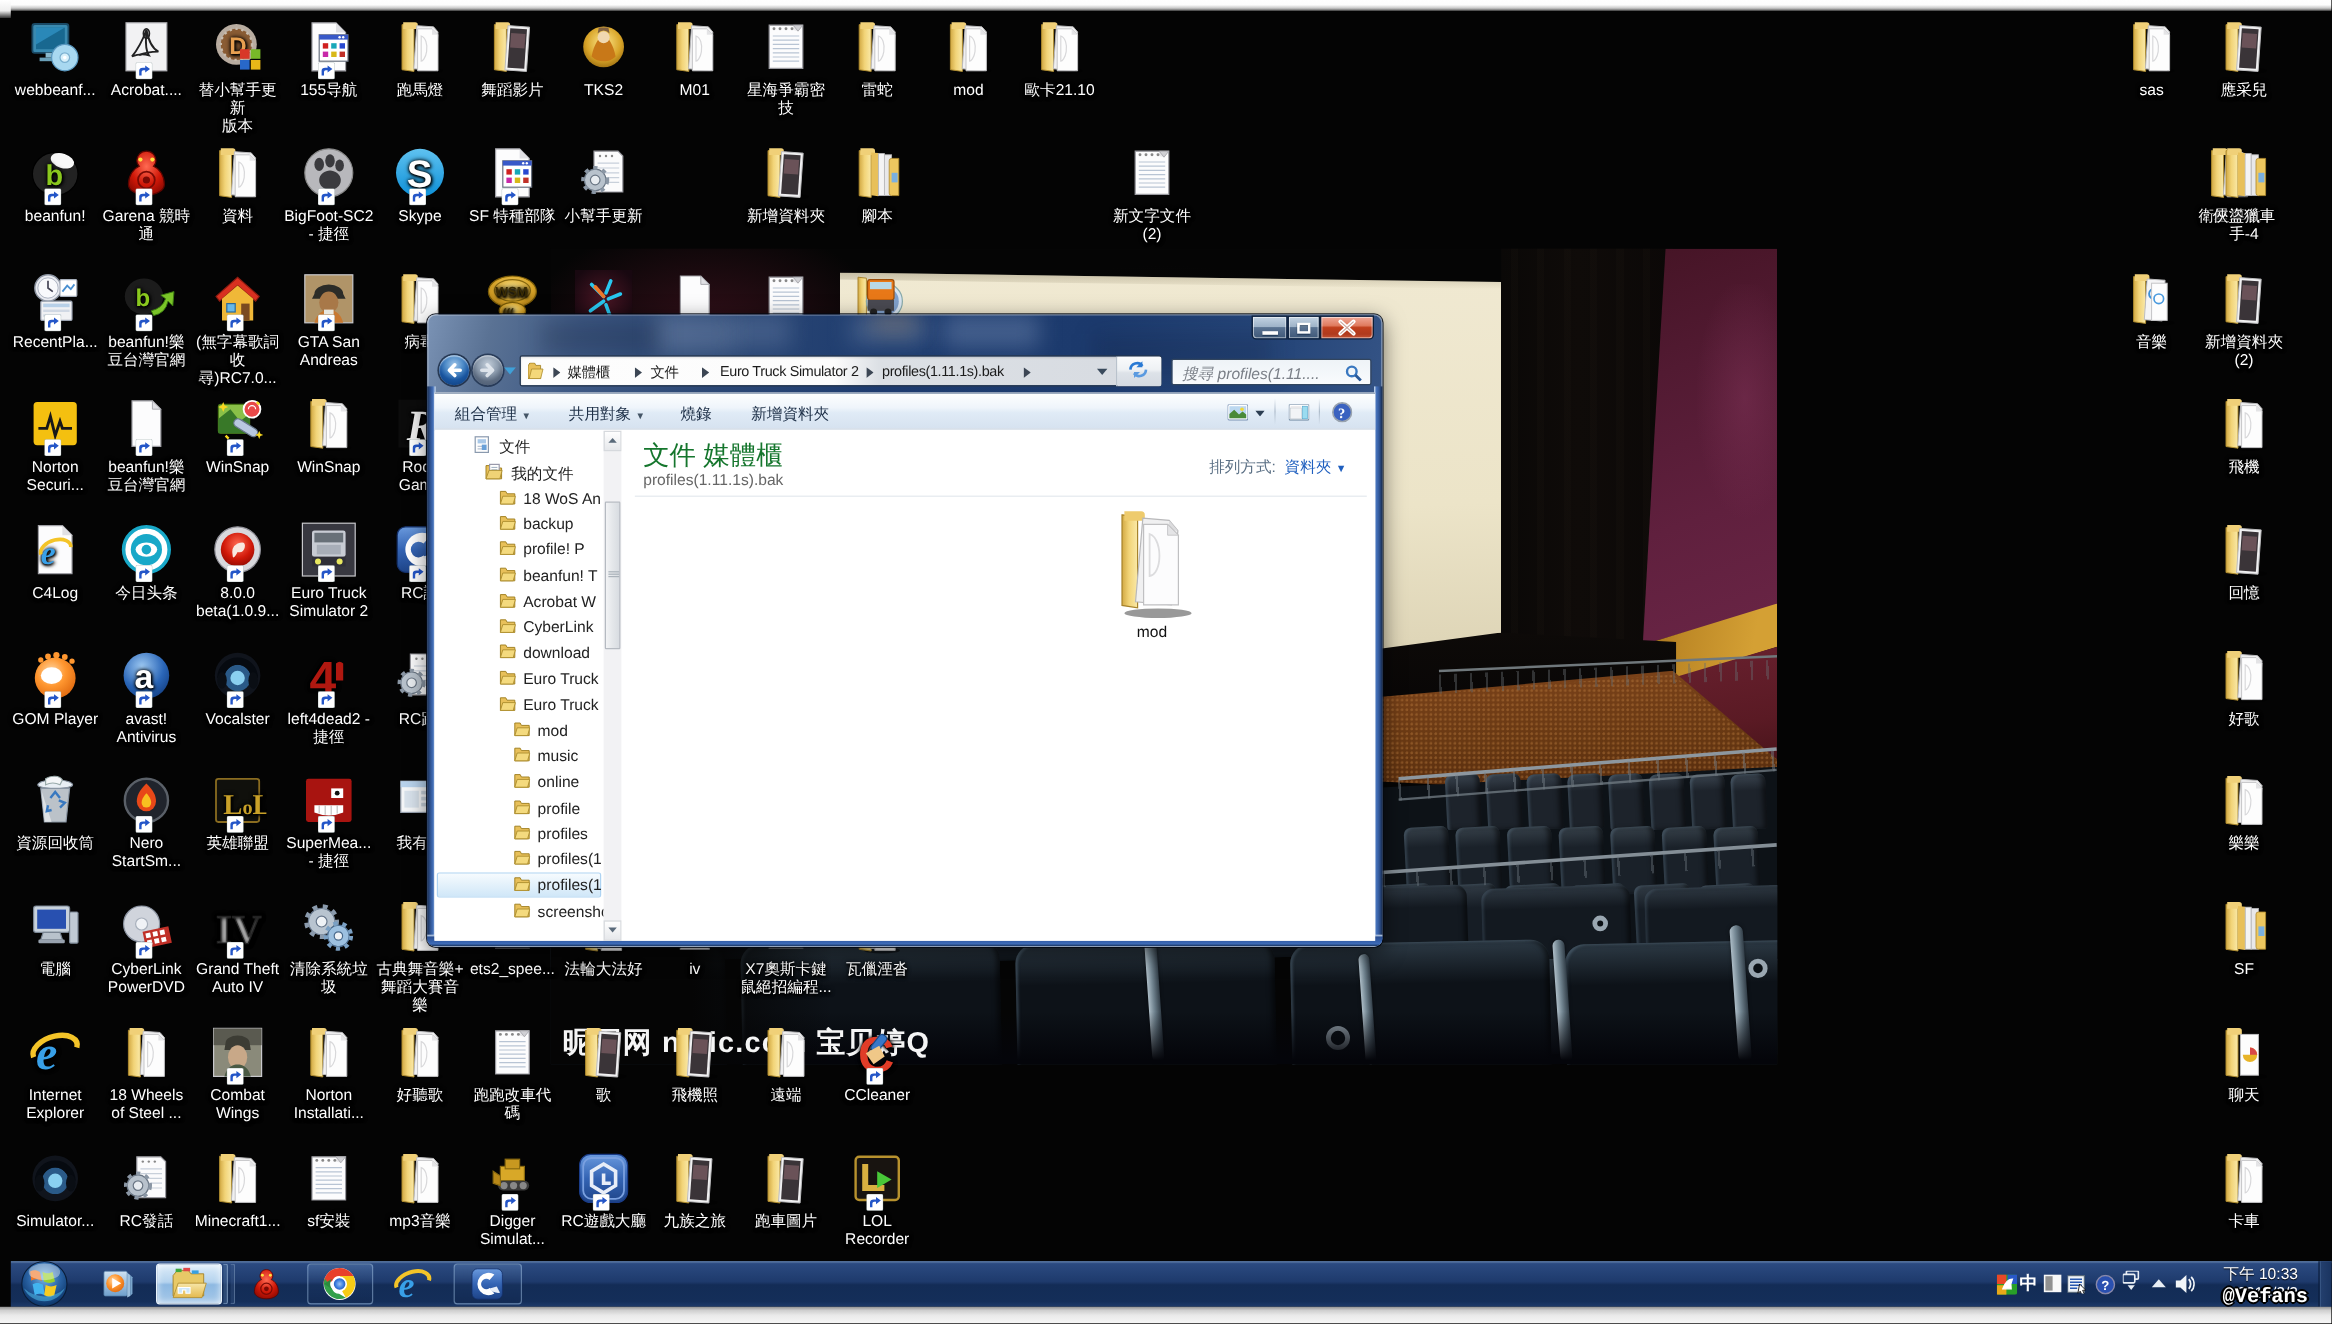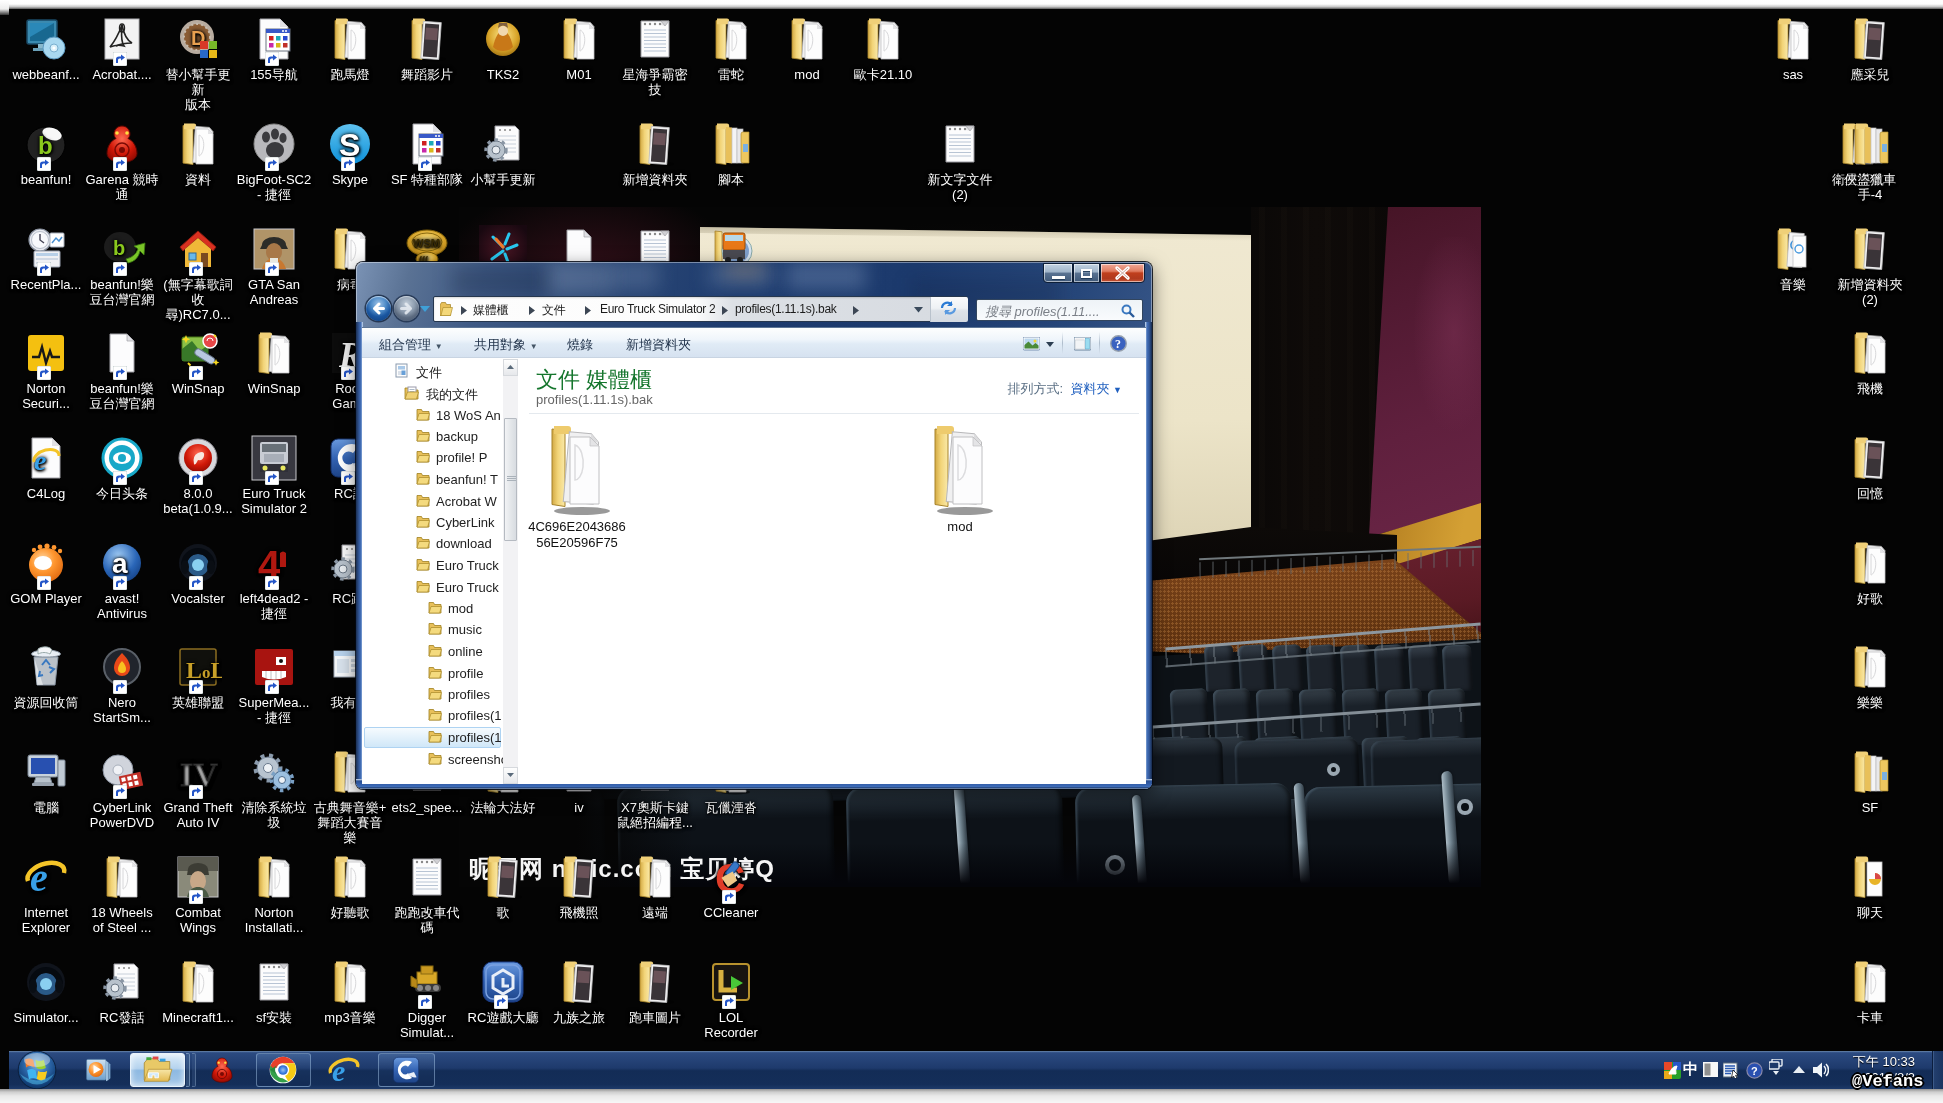--- a/index.html
+++ b/index.html
@@ -1763,23 +1763,20 @@
         </div>
  <div class="sbarr" style="top:408px"><svg width="13" height="15">
             <path d="M3 5 l3.5 4 3.5 -4z" fill="#5a6a7a"></path>
           </svg></div>
 </div>
 <div id="main">
  <div id="hdr">文件 媒體櫃</div>
  <div id="hdr2">profiles(1.11.1s).bak</div>
  <div id="arrange">排列方式:&nbsp; <b>資料夾 <span style="font-size:9px">▼</span></b></div>
  <div id="hsep"></div>
- <div class="fitem" style="left:4px"><svg width="110" height="96" viewBox="0 0 110 96">
-            <use href="#folbig"></use>
-          </svg>4C696E2043686<br>56E20596F75</div>
  <div class="fitem" style="left:387px"><svg width="110" height="96" viewBox="0 0 110 96">
             <use href="#folbig"></use>
           </svg>mod</div>
 </div>
 </div>
 </div>
 <svg width="0" height="0" style="position:absolute">
     <defs>
 <symbol id="folbig" viewBox="0 0 110 96">
 <ellipse cx="60" cy="88" rx="28" ry="4" fill="rgba(0,0,0,.4)"></ellipse>

